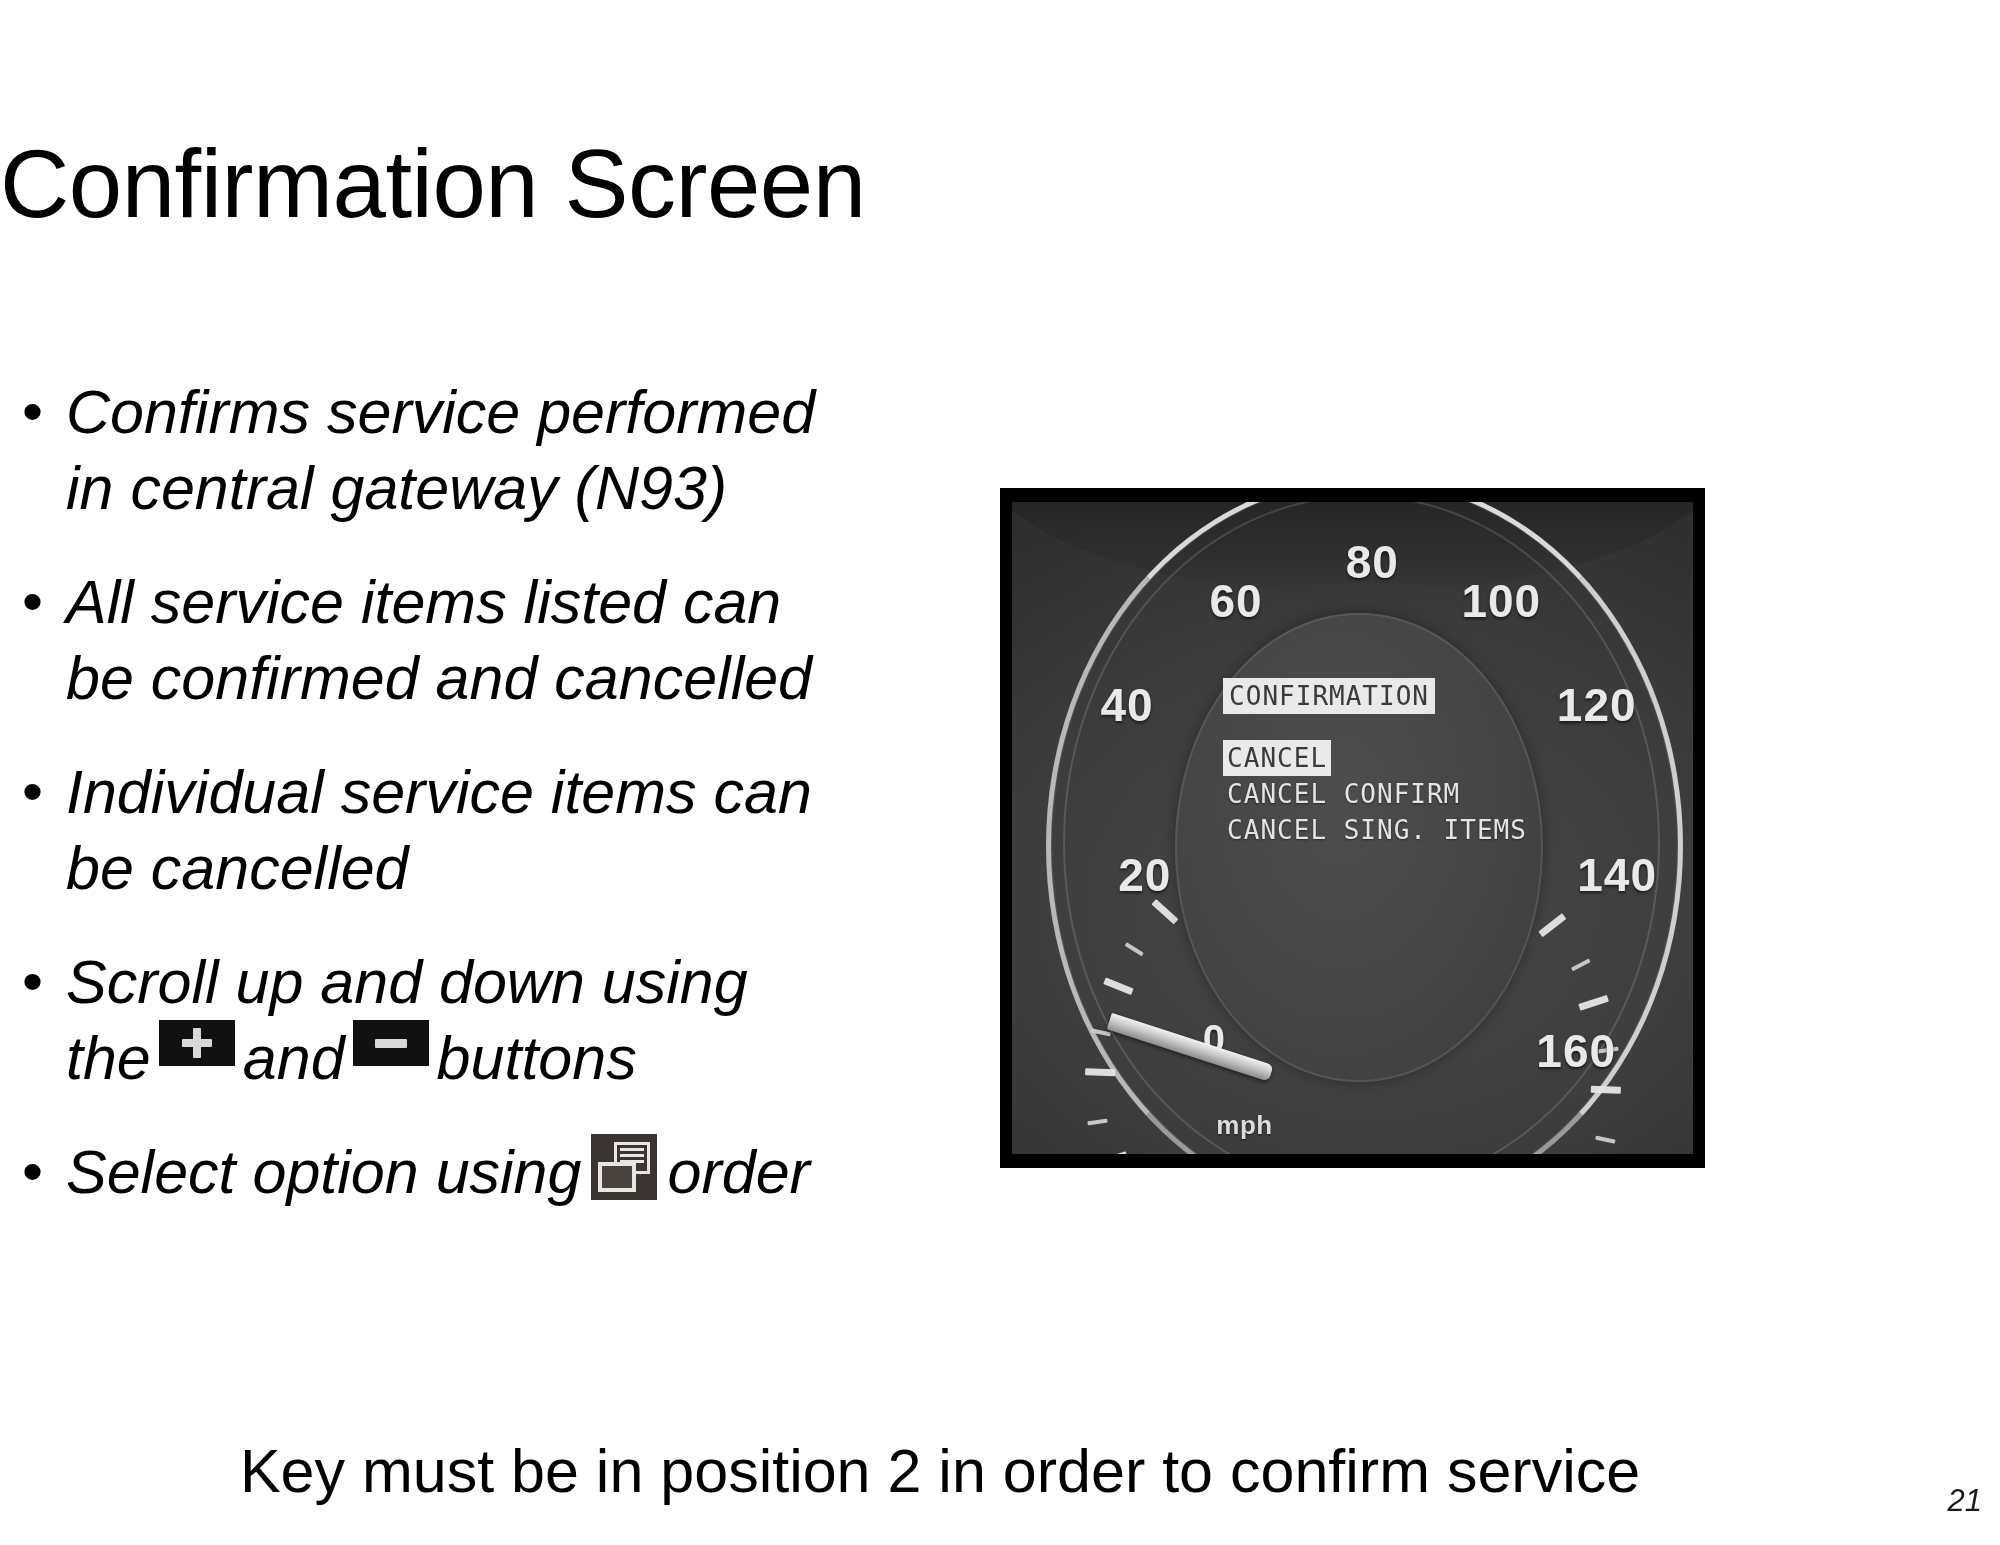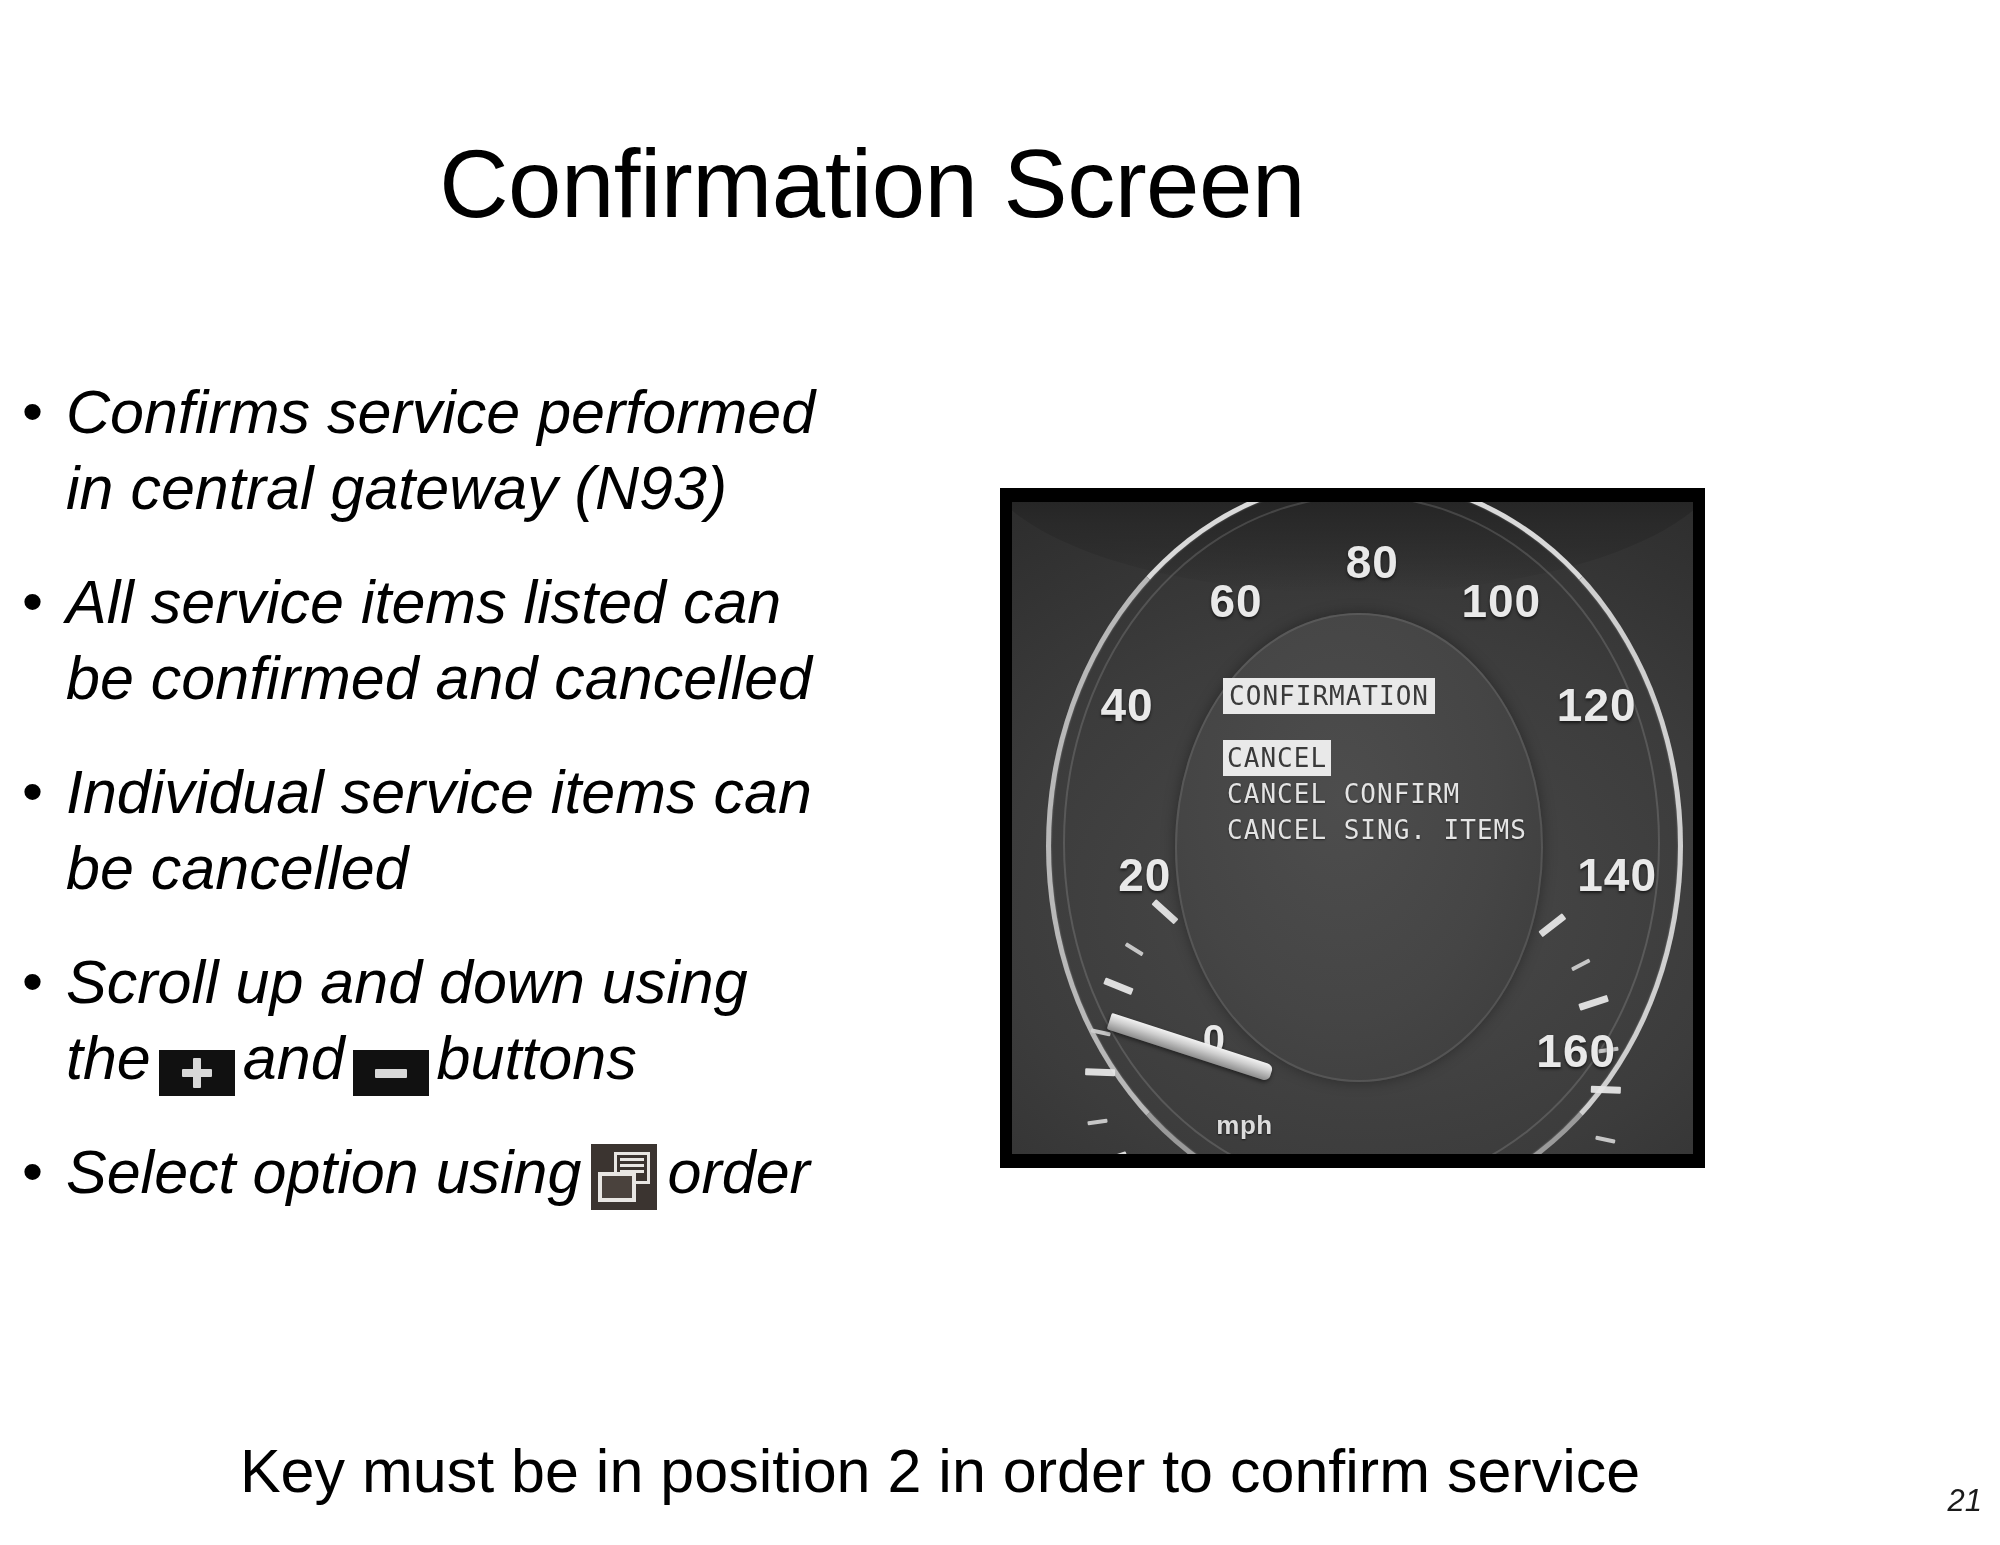--- a/index.html
+++ b/index.html
@@ -16,21 +16,21 @@
     font-family: "Liberation Sans", sans-serif;
     color: #000000;
   }
 
   
   .slide-title {
     position: absolute;
     left: 0;
     top: 136px;
     width: 1744px;
-    text-align: center;
+    text-align: left;
     font-size: 96px;
     line-height: 1.0;
     font-weight: 400;
     letter-spacing: -0.5px;
     color: #000000;
   }
 
   
   .bullets {
     position: absolute;
@@ -57,21 +57,21 @@
     line-height: 76px;
     color: #000000;
   }
   .bullet-line {
     display: block;
     white-space: nowrap;
     font-style: italic;
   }
   .bullet-line.wrap {
     display: flex;
-    align-items: flex-end;
+    align-items: flex-start;
     gap: 0px;
     white-space: nowrap;
   }
 
   
   .btn-glyph {
     display: inline-flex;
     align-items: center;
     justify-content: center;
     vertical-align: middle;

